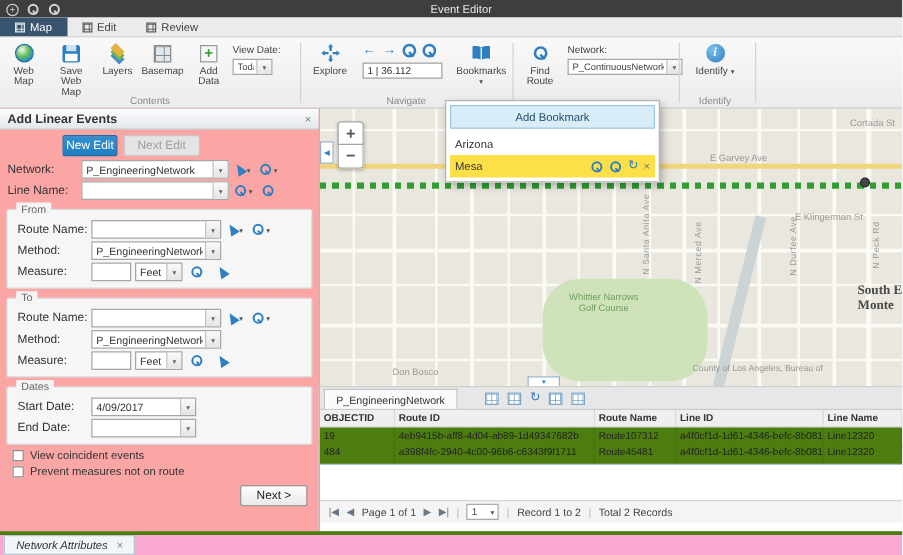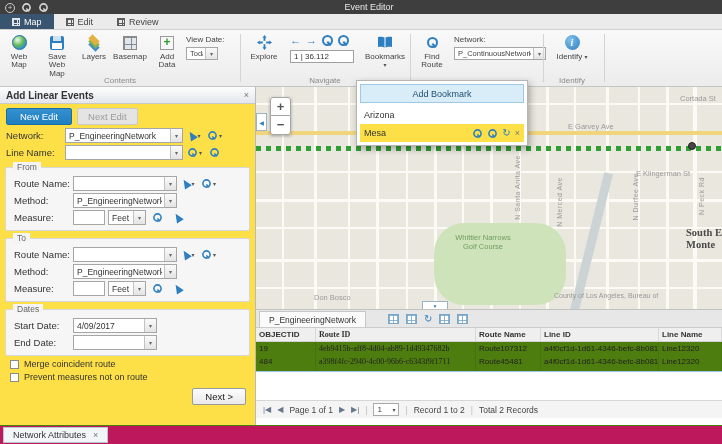--- a/index.html
+++ b/index.html
@@ -63,25 +63,25 @@
   
   .bm-popup{position:absolute;left:356px;top:80px;width:172px;background:#fff;border:1px solid #b5b5b5;box-shadow:2px 3px 7px rgba(0,0,0,.3);z-index:40;padding:3px;}
   .bm-add{height:19px;background:#d9edf9;border:1px solid #9ec9e6;display:flex;align-items:center;justify-content:center;font-size:9px;color:#1f4e6e;margin-bottom:3px;}
   .bm-item{height:18px;display:flex;align-items:center;padding:0 4px;font-size:9px;color:#333;}
   .bm-item.sel{background:#fde047;}
   .bm-icons{margin-left:auto;display:flex;gap:4px;align-items:center;}
   .x{color:#777;font-size:9px;line-height:9px;}
   .ref{color:#2e7fc2;font-size:10px;line-height:10px;}
 
   
-  .panel{position:absolute;left:0;top:87px;width:256px;height:338px;background:#fde047;border-right:1px solid #b9b9b9;overflow:hidden;}
+  .panel{position:absolute;left:0;top:87px;width:256px;height:338px;background:#fca5a5;border-right:1px solid #b9b9b9;overflow:hidden;}
   .panel-header{height:17px;background:linear-gradient(#fdfdfd,#e2e7ec);border-bottom:1px solid #c9c9c9;display:flex;align-items:center;padding:0 6px;}
   .panel-title{flex:1;font-weight:bold;font-size:10px;color:#333;}
   .btn-row{display:flex;gap:5px;margin:4px 6px 3px;}
-  .btn-primary{background:linear-gradient(#3490cf,#1f7fc1);color:#fff;border:1px solid #1a6da6;border-radius:2px;font-size:9.5px;padding:2px 13px;}
+  .btn-primary{background:linear-gradient(#3490cf,#1f7fc1);color:#fff;border:1px solid #1a6da6;border-radius:2px;font-size:9.5px;padding:2px 2px;margin-left:44px;}
   .btn-disabled{background:#e4e4e4;color:#9d9d9d;border:1px solid #c8c8c8;border-radius:2px;font-size:9.5px;padding:2px 10px;}
   .frow{display:flex;align-items:center;margin:2px 6px;gap:3px;}
   .flabel{width:56px;font-size:9.5px;color:#333;flex:none;}
   .w118{width:118px;flex:none;}
   .w104{width:104px;flex:none;}
   .w92{width:92px;flex:none;}
   .w84{width:84px;flex:none;}
   .w56{width:32px;flex:none;}
   .w38{width:38px;flex:none;}
   .tinput{height:15px;background:#fff;border:1px solid #a6a6a6;}
@@ -120,31 +120,31 @@
   .att-header{position:absolute;left:0;top:0;right:0;height:18px;background:#e7e7e7;border-bottom:1px solid #cbcbcb;display:flex;align-items:flex-end;}
   .att-tab{height:16px;margin-left:3px;background:#fafafa;border:1px solid #c6c6c6;border-bottom:none;display:flex;align-items:center;padding:0 9px;font-size:8.5px;color:#333;}
   .att-tools{display:flex;gap:7px;align-items:center;margin-left:22px;margin-bottom:3px;}
   .i-grid{width:11px;height:10px;border:1px solid #7aa7c9;background-color:#fff;background-image:linear-gradient(rgba(122,167,201,.85) 1px,transparent 1px),linear-gradient(90deg,rgba(122,167,201,.85) 1px,transparent 1px);background-size:4px 5px;display:block;}
   .t-head{position:absolute;left:0;top:18px;right:0;height:14px;display:flex;background:#efefef;border-bottom:1px solid #d2d2d2;}
   .tc{font-size:8px;padding:2px 3px;border-right:1px solid #d9d9d9;white-space:nowrap;overflow:hidden;}
   .t-head .tc{font-weight:bold;color:#333;}
   .t-row{position:absolute;left:0;right:0;height:17px;display:flex;background:#4d7c0f;border-bottom:1px solid #a0c5e0;}
   .t-row .tc{border-right:1px solid rgba(0,0,0,.07);color:#222;}
   .c0{width:60px;flex:none;}
-  .c1{width:160px;flex:none;font-family:Liberation Serif, serif;}
+  .c1{width:160px;flex:none;}
   .c2{width:65px;flex:none;}
   .c3{width:118px;flex:none;}
   .c4{flex:1;}
   .att-pager{position:absolute;left:0;right:0;top:90px;height:18px;background:#f4f4f4;border-top:1px solid #d6d6d6;display:flex;align-items:center;gap:6px;padding:0 7px;font-size:8.5px;color:#444;}
   .pg{color:#667788;font-size:8px;}
   .sep{color:#bbb;}
   .pagesel{width:26px;height:13px;border:1px solid #a9a9a9;background:#fff;display:flex;align-items:center;justify-content:space-between;padding:0 3px;font-size:8px;}
 
   
-  .bottom-bar{position:absolute;left:0;top:425px;width:722px;height:19px;background:#be185d;border-top:1px solid #4d7c0f;display:flex;align-items:center;}
+  .bottom-bar{position:absolute;left:0;top:425px;width:722px;height:19px;background:#f9a8d4;border-top:3px solid #4d7c0f;display:flex;align-items:center;font-style:italic;}
   .bottom-tab{height:16px;margin-left:3px;background:#f3f6f9;border:1px solid #b9c6d0;display:flex;align-items:center;gap:7px;padding:0 9px;font-size:9px;color:#333;}
 </style>
 </head>
 <body>
 
 <div class="app">
 
   <div class="titlebar">
     <div class="tb-icons">
       <span class="pc">+</span>
@@ -489,21 +489,21 @@
         <span class="flabel">End Date:</span>
         <div class="combo w84">
           <span class="cv"></span>
           <span class="carr">▾</span>
         </div>
       </div>
     </div>
 
     <div class="chk-row">
       <span class="chk"></span>
-      <span class="chk-label">Merge coincident route</span>
+      <span class="chk-label">View coincident events</span>
     </div>
     <div class="chk-row">
       <span class="chk"></span>
       <span class="chk-label">Prevent measures not on route</span>
     </div>
 
     <div class="next-row">
       <button class="btn-next">Next &gt;</button>
     </div>
   </div>

